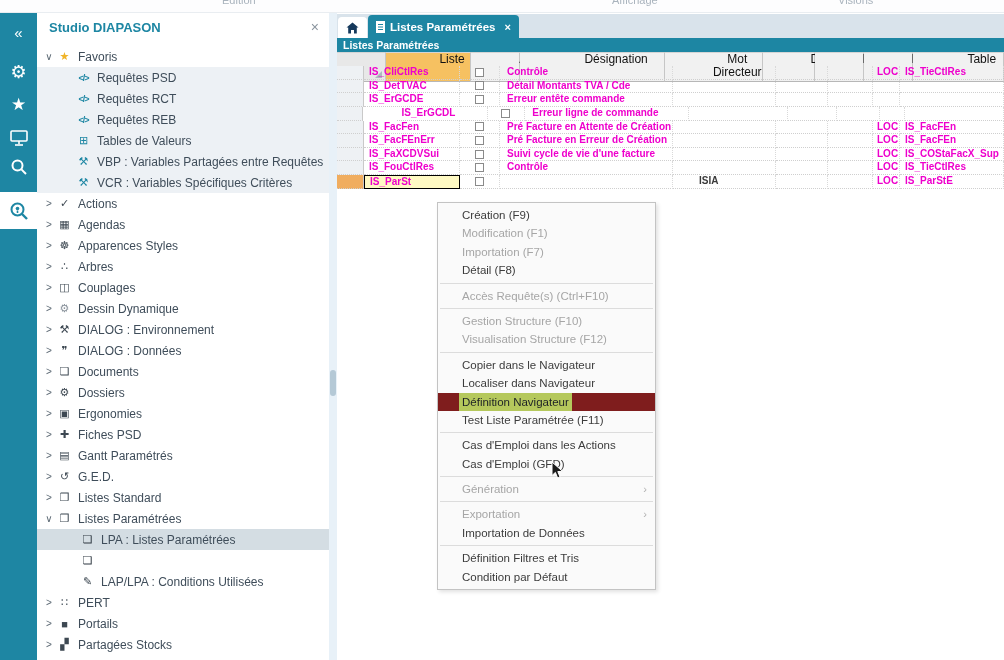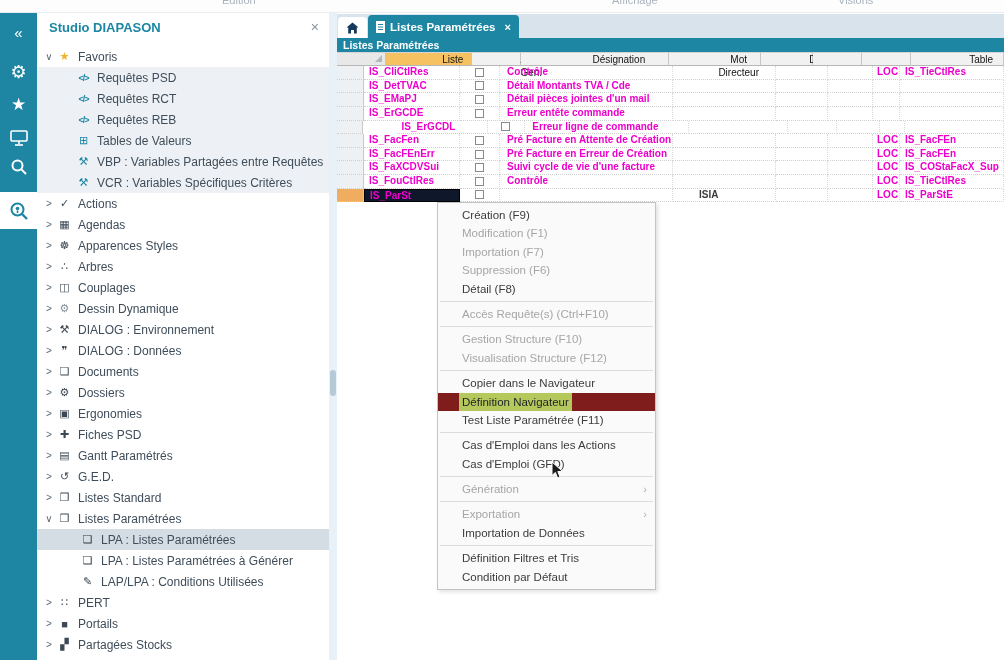--- a/index.html
+++ b/index.html
@@ -40,34 +40,34 @@
   .tab-home { position:absolute; left:1px; top:3px; width:29px; height:21px; background:#fff;
     border-radius:4px 4px 0 0; display:flex; align-items:center; justify-content:center; cursor:default; }
   .tab-active { position:absolute; left:31px; top:1px; width:151px; height:23px; background:#1d86a3;
     border-radius:4px 4px 0 0; display:flex; align-items:center; color:#fff; padding:0 8px; cursor:default; }
   .tab-active .tab-label { font-size:11.5px; font-weight:bold; margin:0 8px 0 5px; }
   .tab-active .tab-close { font-size:11px; font-weight:bold; margin-left:auto; }
   .caption { position:absolute; left:0; top:25px; width:667px; height:14px; background:#1d86a3;
     color:#fff; font-size:10.5px; font-weight:bold; line-height:14px; padding-left:6px; }
   
   .thead { position:absolute; left:0; top:39px; width:667px; height:14px; display:flex; }
-  .th { height:14px; background:#f1f1f1; border-right:1px solid #c6c6c6; border-bottom:1px solid #b7b7b7;
-    border-top:1px solid #d5d5d5; font-size:10px; color:#111; text-align:center; line-height:13px; cursor:default;padding-left:48px; }
+  .th { height:30px; background:#f1f1f1; border-right:1px solid #c6c6c6; border-bottom:1px solid #b7b7b7;
+    border-top:1px solid #d5d5d5; font-size:12px; color:#111; text-align:center; line-height:13px; cursor:default;padding-left:48px; }
   .th.hl { background:#f6c161; }
   .th.gutter { position:relative; background:#e8e8e8; }
   .tri { position:absolute; right:3px; bottom:3px; width:0; height:0;
     border-left:7px solid transparent; border-bottom:7px solid #b0b8bf; }
   .tbody { position:absolute; left:0; top:53px; width:667px; }
   .tr { display:flex; height:13.64px;align-items:center; }
   .td { height:13.64px; border-right:1px dotted #d9d9d9; border-bottom:1px dotted #cfcfcf;
     font-size:10px; font-weight:bold; color:#ee00cc; line-height:12.5px; overflow:hidden; white-space:nowrap; }
   .td.gutter { background:#eef1f4; border-right:1px solid #c9c9c9; }
   .tr.selected .td.gutter { background:#f0ad5f; }
   .td.liste { padding-left:5px; }
-  .tr.selected .td.liste { border:1px solid #000; background:#0f172a; }
+  .tr.selected .td.liste { border:1px solid #000; background:#fef9c3; }
   .td.agen { display:flex; align-items:center; justify-content:center; }
   .cb { width:9px; height:9px; background:#fff; border:1px solid #8a8a8a; }
   .td.desig { padding-left:7px; }
   .td.motdir { padding-left:26px; color:#3a3a3a; }
   .td.dom, .td.fam { }
   .td.base { padding-left:4px; }
   .td.tbl { padding-left:5px; }
   
   .cmenu { position:absolute; left:437px; top:202px; width:219px; background:#fafafa;
     border:1px solid #c3c3c3; box-shadow:2px 2px 4px rgba(0,0,0,0.12); z-index:20; padding:3px 0; }
@@ -232,21 +232,20 @@
           <span class="exp">∨</span>
           <span class="ticon" style="color: rgb(61, 72, 82);">❐</span>
           <span class="tlabel">Listes Paramétrées</span>
         </div>
         <div class="tree-row selected pad2">
           <span class="ticon" style="color: rgb(47, 57, 66);">❏</span>
           <span class="tlabel">LPA : Listes Paramétrées</span>
         </div>
         <div class="tree-row pad2">
           <span class="ticon" style="color: rgb(47, 57, 66);">❏</span>
-          <span class="tlabel">LPA : Listes Paramétrées à Générer</span>
         </div>
         <div class="tree-row pad2">
           <span class="ticon" style="color: rgb(61, 72, 82);">✎</span>
           <span class="tlabel">LAP/LPA : Conditions Utilisées</span>
         </div>
         <div class="tree-row">
           <span class="exp">&gt;</span>
           <span class="ticon" style="color: rgb(61, 72, 82);">∷</span>
           <span class="tlabel">PERT</span>
         </div>
@@ -323,59 +322,46 @@
           </div>
           <div class="td desig" style="width: 173px;">Détail Montants TVA / Cde</div>
           <div class="td motdir" style="width: 103px;"></div>
           <div class="td dom" style="width: 52px;"></div>
           <div class="td fam" style="width: 45px;"></div>
           <div class="td base" style="width: 27px;"></div>
           <div class="td tbl" style="width: 104px;"></div>
         </div>
         <div class="tr">
           <div class="td gutter" style="width: 27px;"></div>
-          <div class="td liste" style="width: 96px;">IS_EMaPJ</div>
-          <div class="td agen" style="width: 40px;">
-            <span class="cb"></span>
-          </div>
-          <div class="td desig" style="width: 173px;">Détail pièces jointes d'un mail</div>
+          <div class="td liste" style="width: 96px;">IS_ErGCDE</div>
+          <div class="td agen" style="width: 40px;">
+            <span class="cb"></span>
+          </div>
+          <div class="td desig" style="width: 173px;">Erreur entête commande</div>
           <div class="td motdir" style="width: 103px;"></div>
           <div class="td dom" style="width: 52px;"></div>
           <div class="td fam" style="width: 45px;"></div>
           <div class="td base" style="width: 27px;"></div>
           <div class="td tbl" style="width: 104px;"></div>
         </div>
         <div class="tr">
           <div class="td gutter" style="width: 27px;"></div>
-          <div class="td liste" style="width: 96px;">IS_ErGCDE</div>
-          <div class="td agen" style="width: 40px;">
-            <span class="cb"></span>
-          </div>
-          <div class="td desig" style="width: 173px;">Erreur entête commande</div>
+          <div class="td liste" style="width: 96px; margin-left: 34px;">IS_ErGCDL</div>
+          <div class="td agen" style="width: 40px;">
+            <span class="cb"></span>
+          </div>
+          <div class="td desig" style="width: 173px;">Erreur ligne de commande</div>
           <div class="td motdir" style="width: 103px;"></div>
           <div class="td dom" style="width: 52px;"></div>
           <div class="td fam" style="width: 45px;"></div>
           <div class="td base" style="width: 27px;"></div>
           <div class="td tbl" style="width: 104px;"></div>
         </div>
         <div class="tr">
           <div class="td gutter" style="width: 27px;"></div>
-          <div class="td liste" style="width: 96px; margin-left: 34px;">IS_ErGCDL</div>
-          <div class="td agen" style="width: 40px;">
-            <span class="cb"></span>
-          </div>
-          <div class="td desig" style="width: 173px;">Erreur ligne de commande</div>
-          <div class="td motdir" style="width: 103px;"></div>
-          <div class="td dom" style="width: 52px;"></div>
-          <div class="td fam" style="width: 45px;"></div>
-          <div class="td base" style="width: 27px;"></div>
-          <div class="td tbl" style="width: 104px;"></div>
-        </div>
-        <div class="tr">
-          <div class="td gutter" style="width: 27px;"></div>
           <div class="td liste" style="width: 96px;">IS_FacFen</div>
           <div class="td agen" style="width: 40px;">
             <span class="cb"></span>
           </div>
           <div class="td desig" style="width: 173px;">Pré Facture en Attente de Création</div>
           <div class="td motdir" style="width: 103px;"></div>
           <div class="td dom" style="width: 52px;"></div>
           <div class="td fam" style="width: 45px;"></div>
           <div class="td base" style="width: 27px;">LOC</div>
           <div class="td tbl" style="width: 104px;">IS_FacFEn</div>
@@ -438,40 +424,40 @@
   <div class="cmenu" id="cmenu">
       <div class="mi">
         <span class="mlabel">Création (F9)</span>
       </div>
       <div class="mi disabled">
         <span class="mlabel">Modification (F1)</span>
       </div>
       <div class="mi disabled">
         <span class="mlabel">Importation (F7)</span>
       </div>
-      <div class="mi disabled">
-        <span class="mlabel">Suppression (F6)</span>
-      </div>
       <div class="mi">
         <span class="mlabel">Détail (F8)</span>
       </div>
       <div class="msep"></div>
       <div class="mi disabled">
         <span class="mlabel">Accès Requête(s) (Ctrl+F10)</span>
       </div>
       <div class="msep"></div>
       <div class="mi disabled">
         <span class="mlabel">Gestion Structure (F10)</span>
       </div>
       <div class="mi disabled">
         <span class="mlabel">Visualisation Structure (F12)</span>
       </div>
       <div class="msep"></div>
       <div class="mi">
         <span class="mlabel">Copier dans le Navigateur</span>
+      </div>
+      <div class="mi">
+        <span class="mlabel">Localiser dans Navigateur</span>
       </div>
       <div class="mi highlighted">
         <span class="mlabel">Définition Navigateur</span>
       </div>
       <div class="mi">
         <span class="mlabel">Test Liste Paramétrée (F11)</span>
       </div>
       <div class="msep"></div>
       <div class="mi">
         <span class="mlabel">Cas d'Emploi dans les Actions</span>

